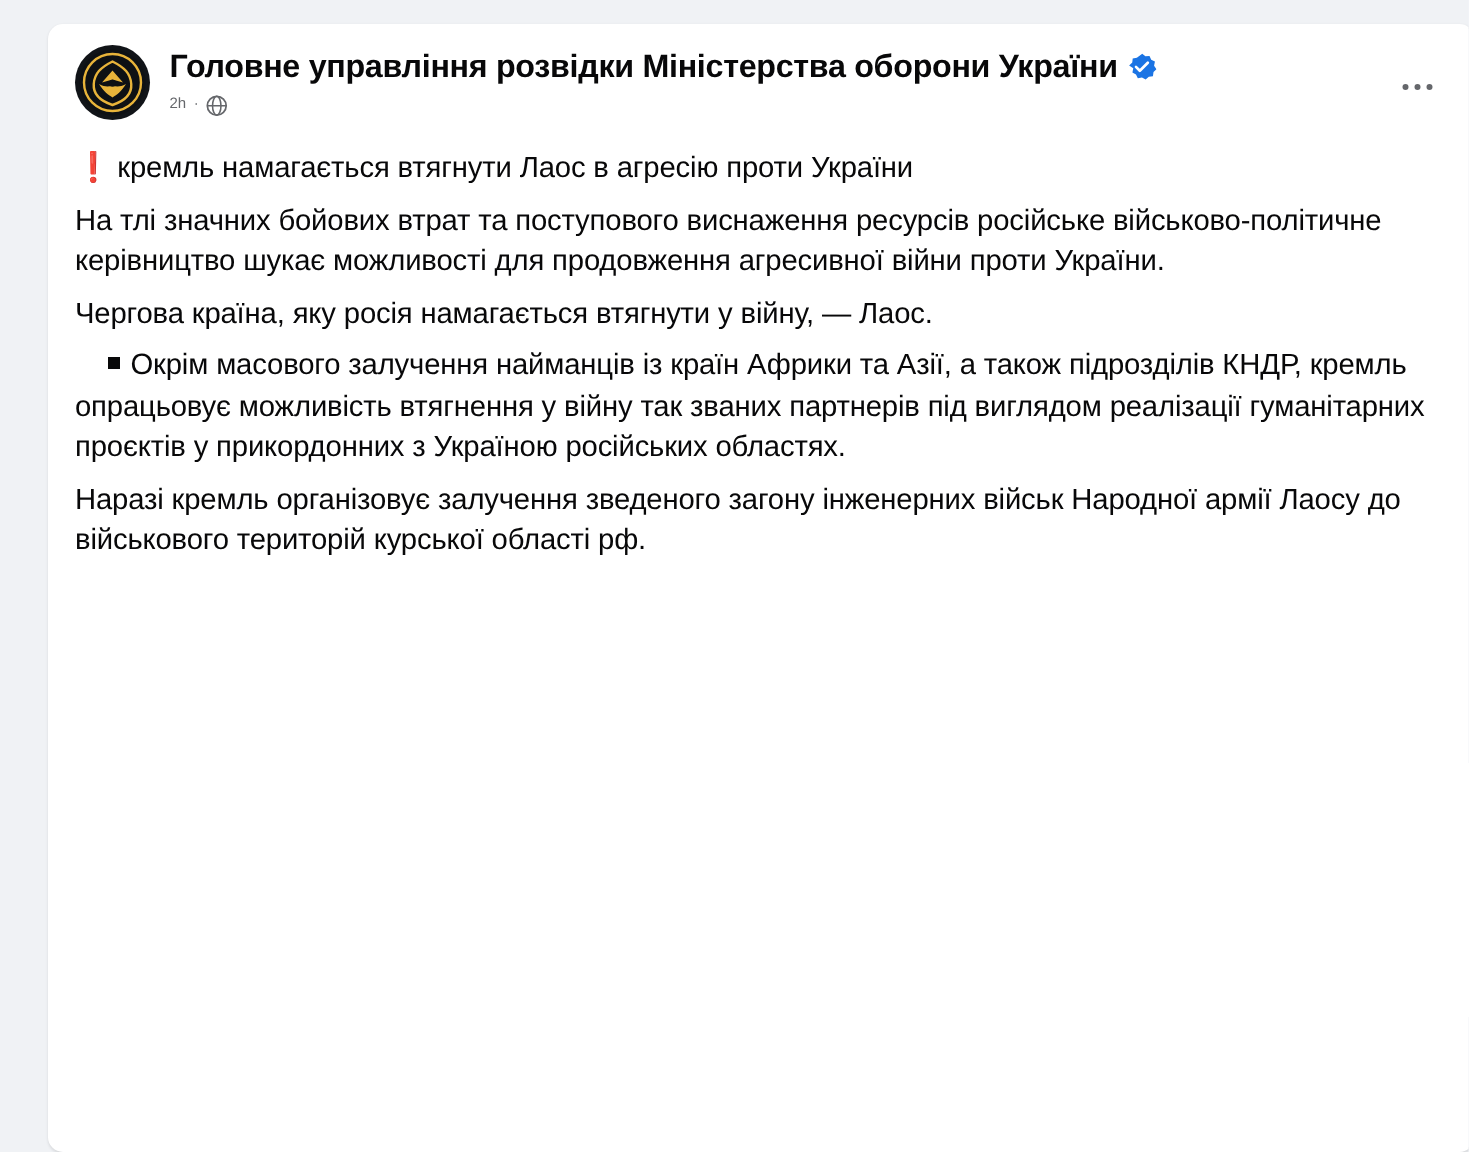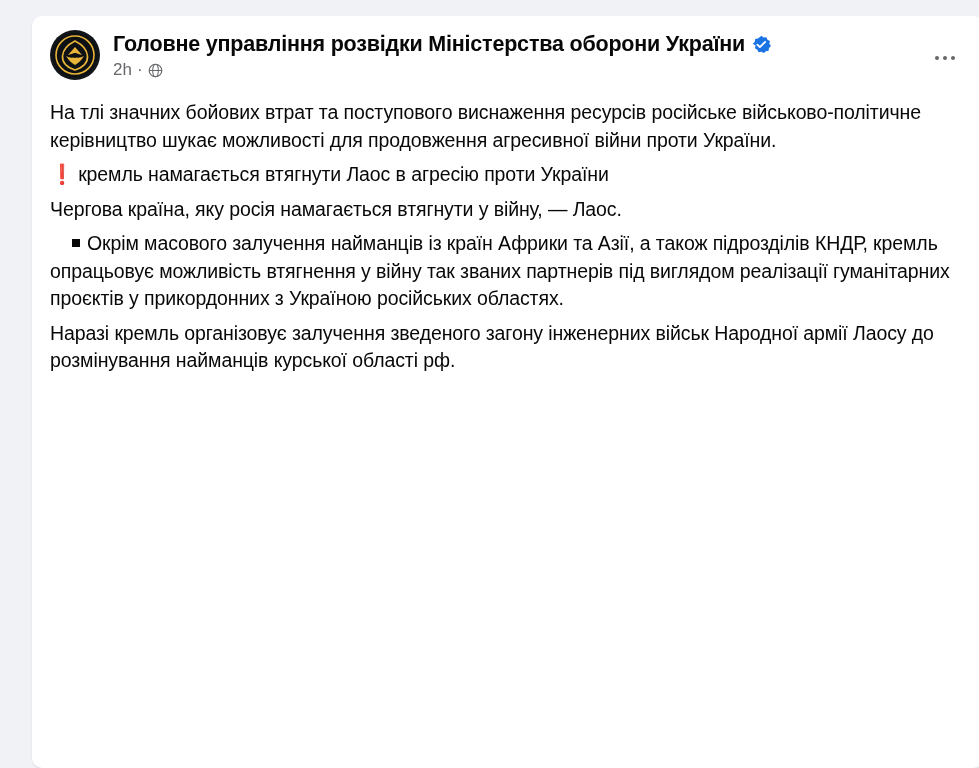--- a/index.html
+++ b/index.html
@@ -73,21 +73,21 @@
     height: 19px;
     flex: 0 0 auto;
     display: block;
   }
   .meta-row {
     display: flex;
     align-items: center;
     gap: 5px;
     margin-top: 3px;
     color: #65676b;
-    font-size: 17px;
+    font-size: 10px;
     line-height: 20px;
   }
   .meta-sep { color: #65676b; }
   .globe-icon { display: block; }
   .more-btn {
     position: absolute;
     right: 2px;
     top: 10px;
     width: 36px;
     height: 36px;
@@ -172,29 +172,29 @@
 
       <div class="more-btn">
         <span></span>
         <span></span>
         <span></span>
       </div>
     </div>
 
     <div class="post-body">
 
+      <p class="para"><span class="warn-icon">❗</span><span class="title-line">кремль намагається втягнути Лаос в агресію проти України</span></p>
+
       <p class="para"><span>На тлі значних бойових втрат та поступового виснаження ресурсів російське військово-політичне керівництво шукає можливості для продовження агресивної війни проти України.</span></p>
 
-      <p class="para"><span class="warn-icon">❗</span><span class="title-line">кремль намагається втягнути Лаос в агресію проти України</span></p>
-
       <p class="para"><span>Чергова країна, яку росія намагається втягнути у війну, — Лаос.</span></p>
 
       <p class="para"><span class="bullet-mark"></span><span>Окрім масового залучення найманців із країн Африки та Азії, а також підрозділів КНДР, кремль опрацьовує можливість втягнення у війну так званих партнерів під виглядом реалізації гуманітарних проєктів у прикордонних з Україною російських областях.</span></p>
 
-      <p class="para"><span>Наразі кремль організовує залучення зведеного загону інженерних військ Народної армії Лаосу до розмінування найманців курської області рф.</span></p>
+      <p class="para"><span>Наразі кремль організовує залучення зведеного загону інженерних військ Народної армії Лаосу до військового територій курської області рф.</span></p>
 
 
 
 
 
     </div>
   </div>
 </div>
 
 </body></html>

